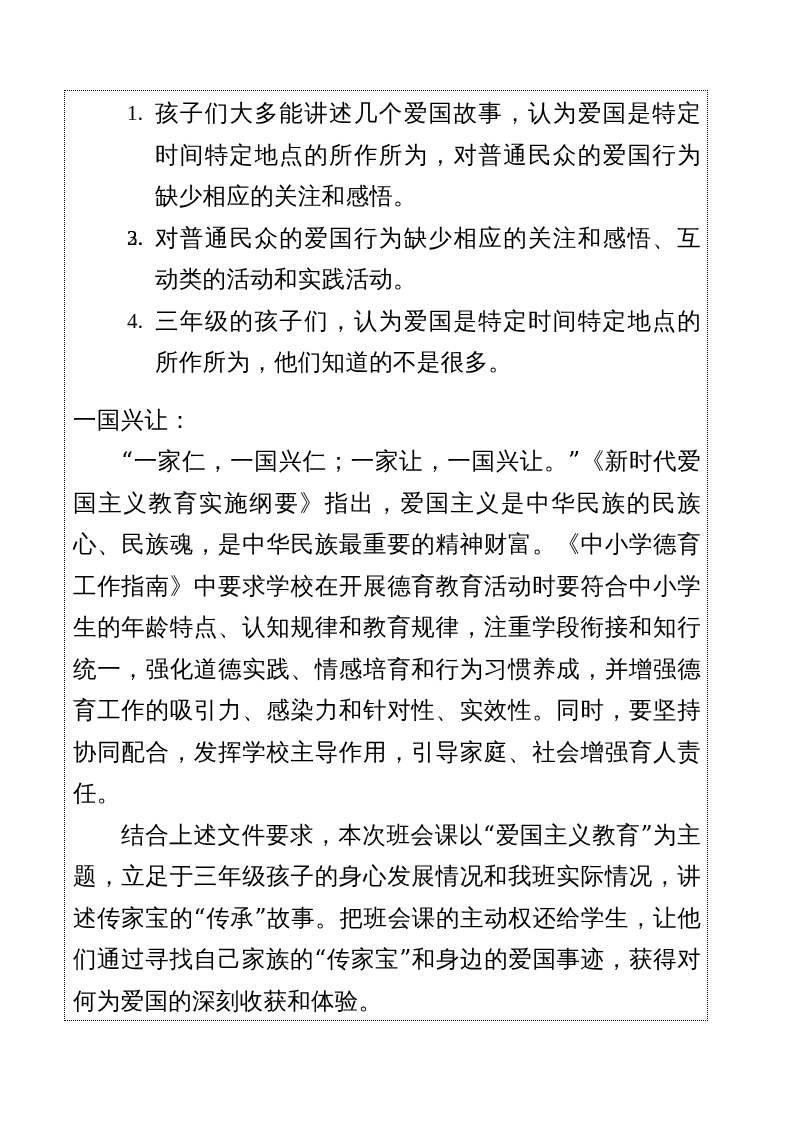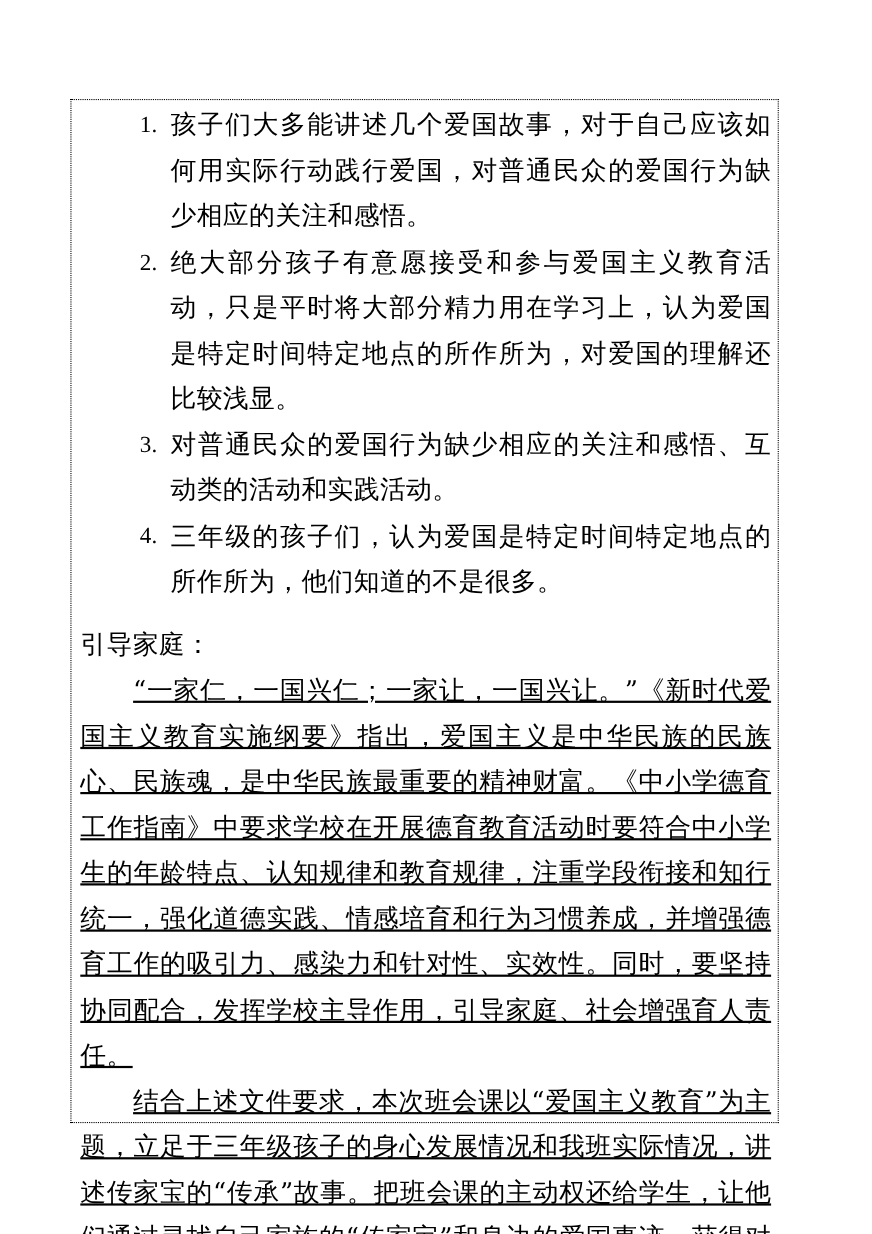--- a/index.html
+++ b/index.html
@@ -76,52 +76,50 @@
   
   .body-par {
     font-size: 23.5px;
     line-height: 41.5px;
     margin: 0;
     text-indent: 48px;
     text-align: justify;
     text-justify: inter-ideograph;
     letter-spacing: 0.3px;
     word-break: break-all;
-    text-decoration: underline;
   }
 
   
   .kai {
     font-family: "DejaVu Serif", "Liberation Serif", serif;
   }
 </style>
 </head>
 <body>
 
 <div id="doc-frame">
   <div id="doc-body">
 
     <ol class="num-list">
       <li class="num-item kai">
         <span class="num-marker">1.</span>
-        <span class="num-text">孩子们大多能讲述几个爱国故事，对于自己应该如何用实际行动践行爱国，对普通民众的爱国行为缺少相应的关注和感悟。</span>
+        <span class="num-text">孩子们大多能讲述几个爱国故事，认为爱国是特定时间特定地点的所作所为，对普通民众的爱国行为缺少相应的关注和感悟。</span>
       </li>
       <li class="num-item kai">
         <span class="num-marker">2.</span>
-        <span class="num-text">绝大部分孩子有意愿接受和参与爱国主义教育活动，只是平时将大部分精力用在学习上，认为爱国是特定时间特定地点的所作所为，对爱国的理解还比较浅显。</span>
       </li>
       <li class="num-item kai">
         <span class="num-marker">3.</span>
         <span class="num-text">对普通民众的爱国行为缺少相应的关注和感悟、互动类的活动和实践活动。</span>
       </li>
       <li class="num-item kai">
         <span class="num-marker">4.</span>
         <span class="num-text">三年级的孩子们，认为爱国是特定时间特定地点的所作所为，他们知道的不是很多。</span>
       </li>
     </ol>
 
-    <div class="section-heading kai">引导家庭：</div>
+    <div class="section-heading kai">一国兴让：</div>
 
     <p class="body-par kai">“一家仁，一国兴仁；一家让，一国兴让。”《新时代爱国主义教育实施纲要》指出，爱国主义是中华民族的民族心、民族魂，是中华民族最重要的精神财富。《中小学德育工作指南》中要求学校在开展德育教育活动时要符合中小学生的年龄特点、认知规律和教育规律，注重学段衔接和知行统一，强化道德实践、情感培育和行为习惯养成，并增强德育工作的吸引力、感染力和针对性、实效性。同时，要坚持协同配合，发挥学校主导作用，引导家庭、社会增强育人责任。</p>
     <p class="body-par kai">结合上述文件要求，本次班会课以“爱国主义教育”为主题，立足于三年级孩子的身心发展情况和我班实际情况，讲述传家宝的“传承”故事。把班会课的主动权还给学生，让他们通过寻找自己家族的“传家宝”和身边的爱国事迹，获得对何为爱国的深刻收获和体验。</p>
 
   </div>
 </div>
 
 </body></html>

